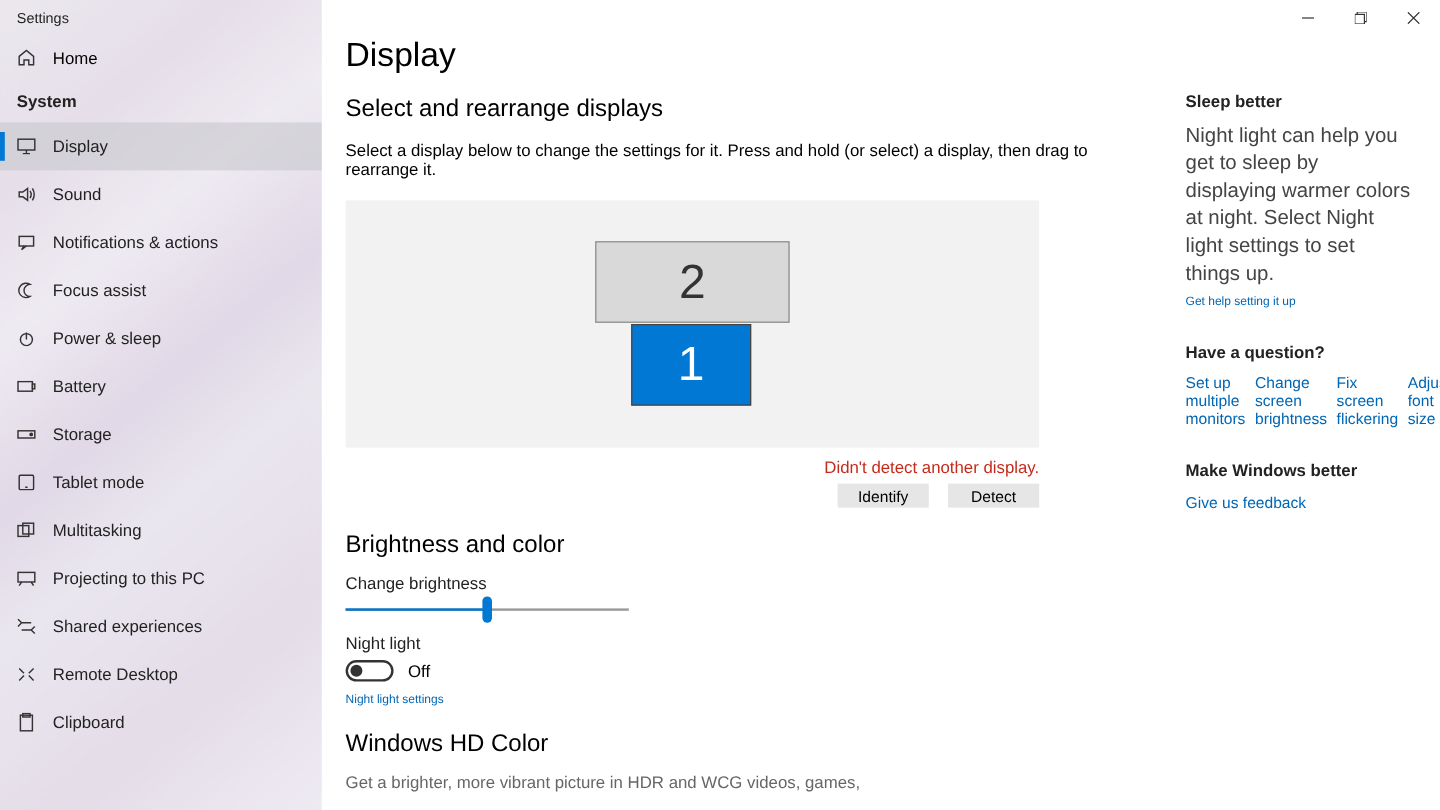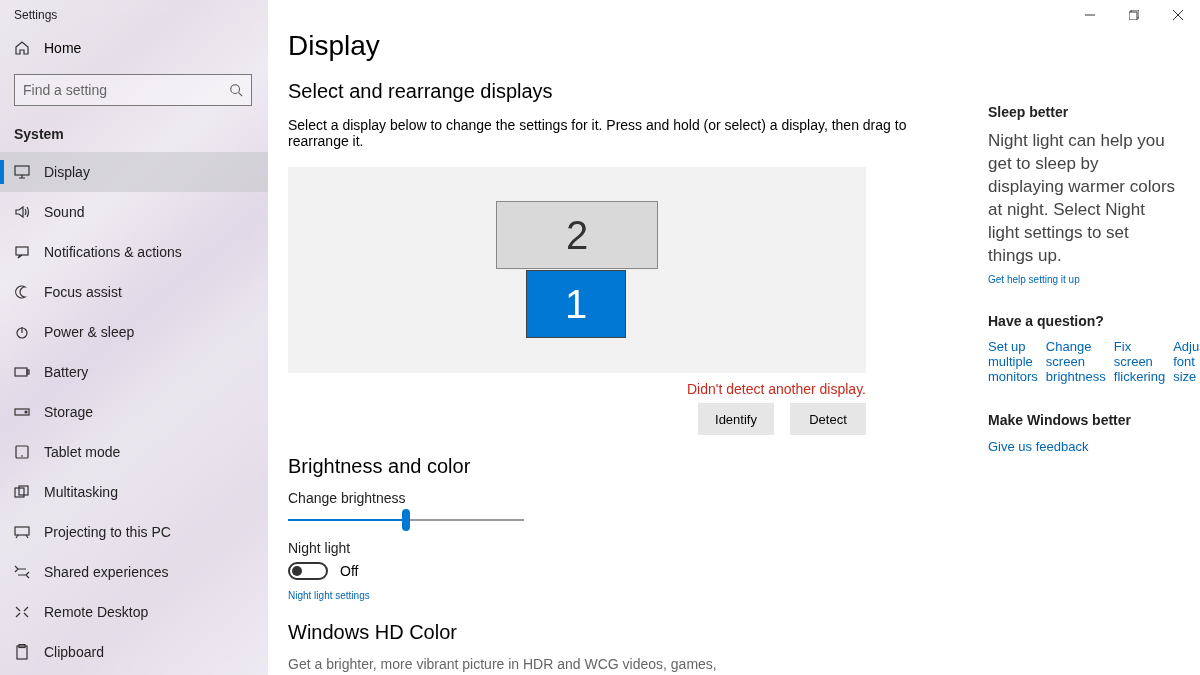--- a/index.html
+++ b/index.html
@@ -122,21 +122,21 @@
   color:#c42b1c;
   font-size:14px;
   margin-top:8px;
 }
 .btn-row {
   width:578px;
   display:flex; justify-content:flex-end; gap:16px;
   margin-top:6px;
 }
 .btn {
-  width:76px; height:32px;
+  width:76px; height:20px;
   background:#e6e6e6;
   border:none;
   font-size:13px;
   cursor:pointer;
 }
 .sub-label { font-size:14px; margin: 6px 0 4px 0; color:#222;}
 .slider-wrap { width:236px; height:20px; position:relative; display:flex; align-items:center; margin-bottom:10px;}
 .slider-track { position:absolute; left:0; right:0; height:2px; background:#999; }
 .slider-fill { position:absolute; left:0; width:50%; height:2px; background:#0078d4; }
 .slider-thumb { position:absolute; left:50%; transform:translateX(-50%); width:8px; height:22px; background:#0078d4; border-radius:4px; cursor:pointer;}
@@ -148,21 +148,20 @@
 .toggle-knob {
   position:absolute; left:2px; top:2px; width:10px; height:10px; border-radius:50%;
   background:#333;
 }
 .link { color:#0066b4; cursor:pointer; font-size:10px; }
 .link-block { margin-top:4px; }
 .hd-desc { color:#666; margin-top:8px; }
 .right-panel {
   padding: 76px 10px 2px 20px;
   width: 220px;
-  margin-top: 28px;
 }
 .rp-h { font-size:14px; font-weight:600; margin-bottom:10px; color:#222;}
 .rp-p { font-size:17px; color:#444; margin-bottom:6px; line-height:1.35;}
 .rp-links { display:flex; flex-direction:row; gap:8px; margin-bottom:28px;}
 .rp-links .link, .rp-single .link { font-size:13px; }
 .rp-block { margin-bottom:28px; }
 .titlebar-ctrls {
   position:absolute; top:0; right:0;
   display:flex;
 }
@@ -177,31 +176,20 @@
 
   <div class="home-row">
     <span class="icon">
       <svg width="16" height="16" viewBox="0 0 16 16" fill="none" stroke="#333" stroke-width="1.2">
         <path d="M2 7 L8 2 L14 7 V14 H10 V10 H6 V14 H2 Z"></path>
       </svg>
     </span>
     <span class="label">Home</span>
   </div>
 
-  <div class="search-row">
-    <div class="search-box">
-      <input type="text" placeholder="Find a setting" style="">
-      <span>
-        <svg width="14" height="14" viewBox="0 0 16 16" fill="none" stroke="#555" stroke-width="1.2">
-          <circle cx="7" cy="7" r="5"></circle>
-            <path d="M11 11 L15 15"></path>
-        </svg>
-      </span>
-    </div>
-  </div>
 
   <div class="section-label">System</div>
 
   <ul class="nav-list">
     <li class="nav-item active">
       <span class="nav-icon">
           <svg width="16" height="14" viewBox="0 0 16 14" fill="none" stroke="#333" stroke-width="1.2">
             <rect x="1" y="1" width="14" height="9"></rect>
             <path d="M5 13 H11 M8 10 V13"></path>
           </svg>

